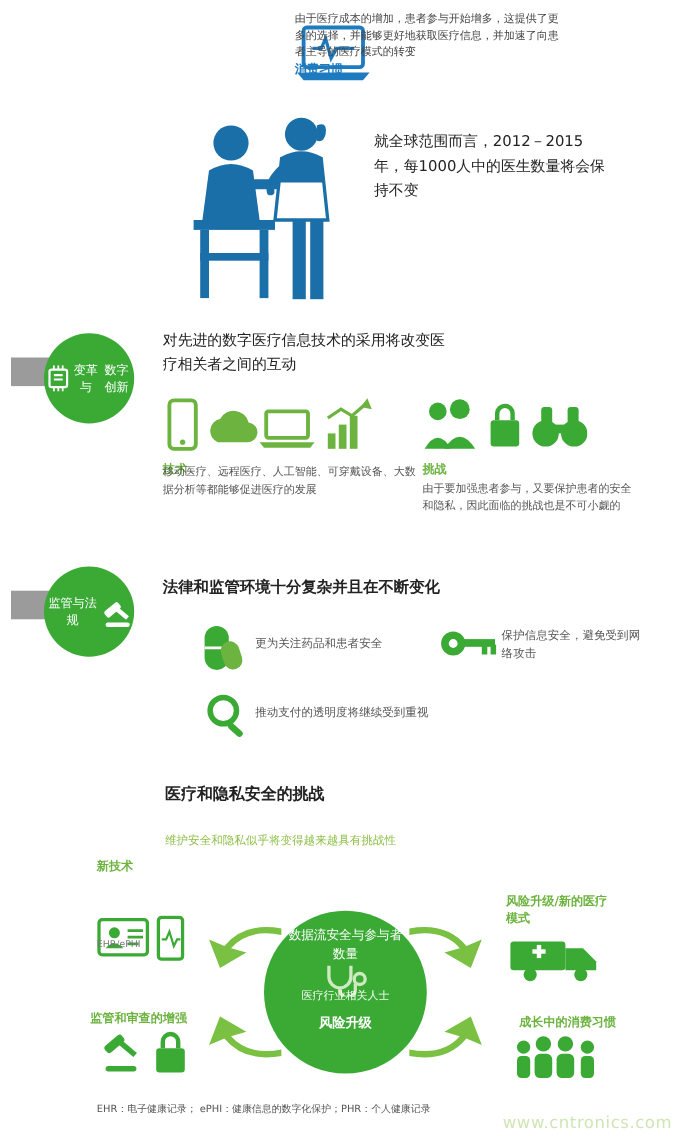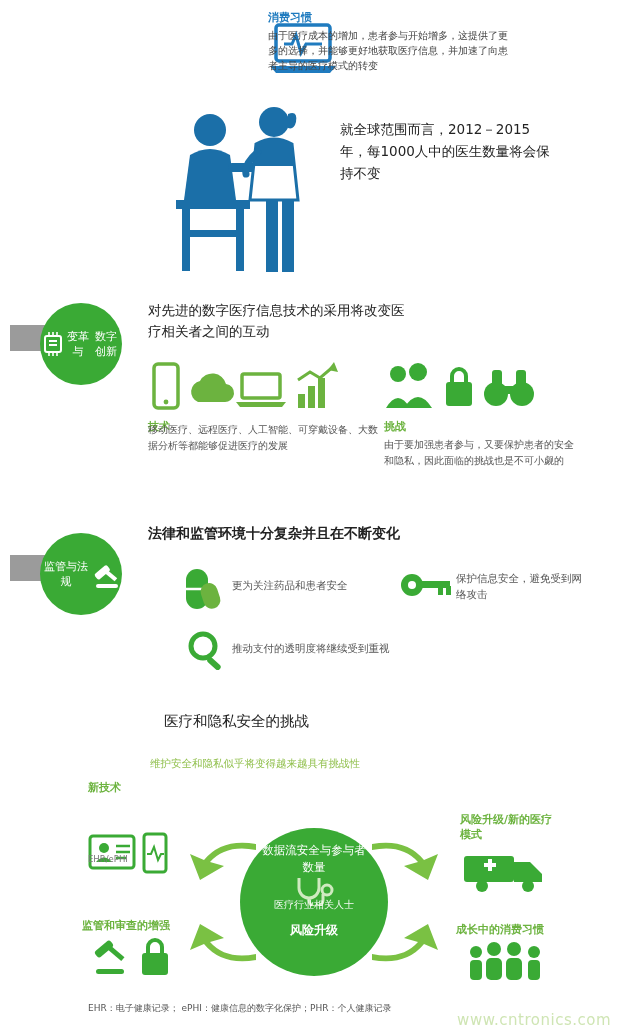--- a/index.html
+++ b/index.html
@@ -37,70 +37,70 @@
 
   #tech-label{left:148px;top:419px;font-size:11px;font-weight:bold;color:#6cb33f;}
   #tech-body{left:148px;top:422px;width:232px;font-size:10px;line-height:16px;color:#555;}
   #challenge-label{left:384px;top:419px;font-size:11px;font-weight:bold;color:#6cb33f;}
   #challenge-body{left:384px;top:437px;width:196px;font-size:10px;line-height:16px;color:#555;}
 
   .icon-row-tech{left:150px;top:360px;}
   .icon-row-chal{left:384px;top:360px;}
 
   
-  #regulation-badge{left:10px;top:533px;width:120px;height:82px;}
+  #regulation-badge{left:10px;top:515px;width:120px;height:82px;}
   #regulation-heading{left:148px;top:525px;width:330px;font-size:14px;font-weight:bold;color:#222;}
 
   #reg-item-1-text{left:232px;top:577px;width:160px;font-size:10.5px;line-height:16px;color:#555;}
   #reg-item-2-text{left:456px;top:570px;width:130px;font-size:10.5px;line-height:16px;color:#555;}
   #reg-item-3-text{left:232px;top:640px;width:160px;font-size:10.5px;line-height:16px;color:#555;}
 
   
-  #privacy-title{left:164px;top:712px;font-size:14.5px;font-weight:normal;color:#222;}
+  #privacy-title{left:150px;top:712px;font-size:14.5px;font-weight:bold;color:#222;}
   #privacy-sub{left:150px;top:757px;font-size:10.5px;color:#8fbf4a;}
 
   
   #center-circle{
     left:240px;top:828px;width:148px;height:148px;border-radius:50%;
     background:#3aaa35;color:#fff;display:flex;flex-direction:column;
     align-items:center;justify-content:flex-start;padding-top:14px;box-sizing:border-box;
   }
   #center-top{font-size:11.5px;line-height:17px;text-align:center;width:110px;}
   #center-mid{font-size:10px;margin-top:22px;opacity:.95;}
   #center-bottom{font-size:12px;font-weight:bold;margin-top:10px;}
 
   .quad-label{position:absolute;font-size:11px;font-weight:bold;color:#6cb33f;line-height:15px;}
   .quad-sub{position:absolute;font-size:8.5px;color:#777;}
 
   #q-tl-label{left:88px;top:780px;}
   #q-tr-label{left:460px;top:812px;width:96px;}
   #q-bl-label{left:82px;top:918px;}
-  #q-br-label{left:456px;top:922px;}
+  #q-br-label{left:472px;top:922px;}
   #q-tl-sub{left:88px;top:854px;}
   #q-br-sub{left:486px;top:1036px;}
 
   #footnote{left:88px;top:1002px;font-size:9px;color:#555;}
   #watermark{right:8px;bottom:4px;font-size:15px;color:#cfe5b4;letter-spacing:.5px;margin-top:12px;}
 
   svg{display:block;}
 </style>
 </head>
 <body>
 
 <div class="abs" id="laptop-icon">
   <svg width="70" height="56" viewBox="0 0 70 56">
     <rect x="8" y="3" width="54" height="36" rx="3" fill="none" stroke="#1f7bbf" stroke-width="3.5"></rect>
     <polyline points="16,22 24,22 28,13 33,31 38,22 54,22" fill="none" stroke="#1f7bbf" stroke-width="3"></polyline>
     <path d="M2 44 H68 L62 51 H8 Z" fill="#1f7bbf"></path>
   </svg>
 </div>
 
 <div class="abs" id="consumer-block">
+  <p id="consumer-body">由于医疗成本的增加，患者参与开始增多，这提供了更多的选择，并能够更好地获取医疗信息，并加速了向患者主导的医疗模式的转变</p>
   <p id="consumer-title">消费习惯</p>
-  <p id="consumer-body">由于医疗成本的增加，患者参与开始增多，这提供了更多的选择，并能够更好地获取医疗信息，并加速了向患者主导的医疗模式的转变</p>
 </div>
 
 <div class="abs" id="doctor-illustration">
   <svg width="160" height="175" viewBox="0 0 160 175">
 
     <rect x="6" y="100" width="74" height="9" fill="#1b6fa8"></rect>
     <rect x="12" y="109" width="8" height="62" fill="#1b6fa8"></rect>
     <rect x="66" y="109" width="8" height="62" fill="#1b6fa8"></rect>
     <rect x="12" y="130" width="62" height="7" fill="#1b6fa8"></rect>
 

